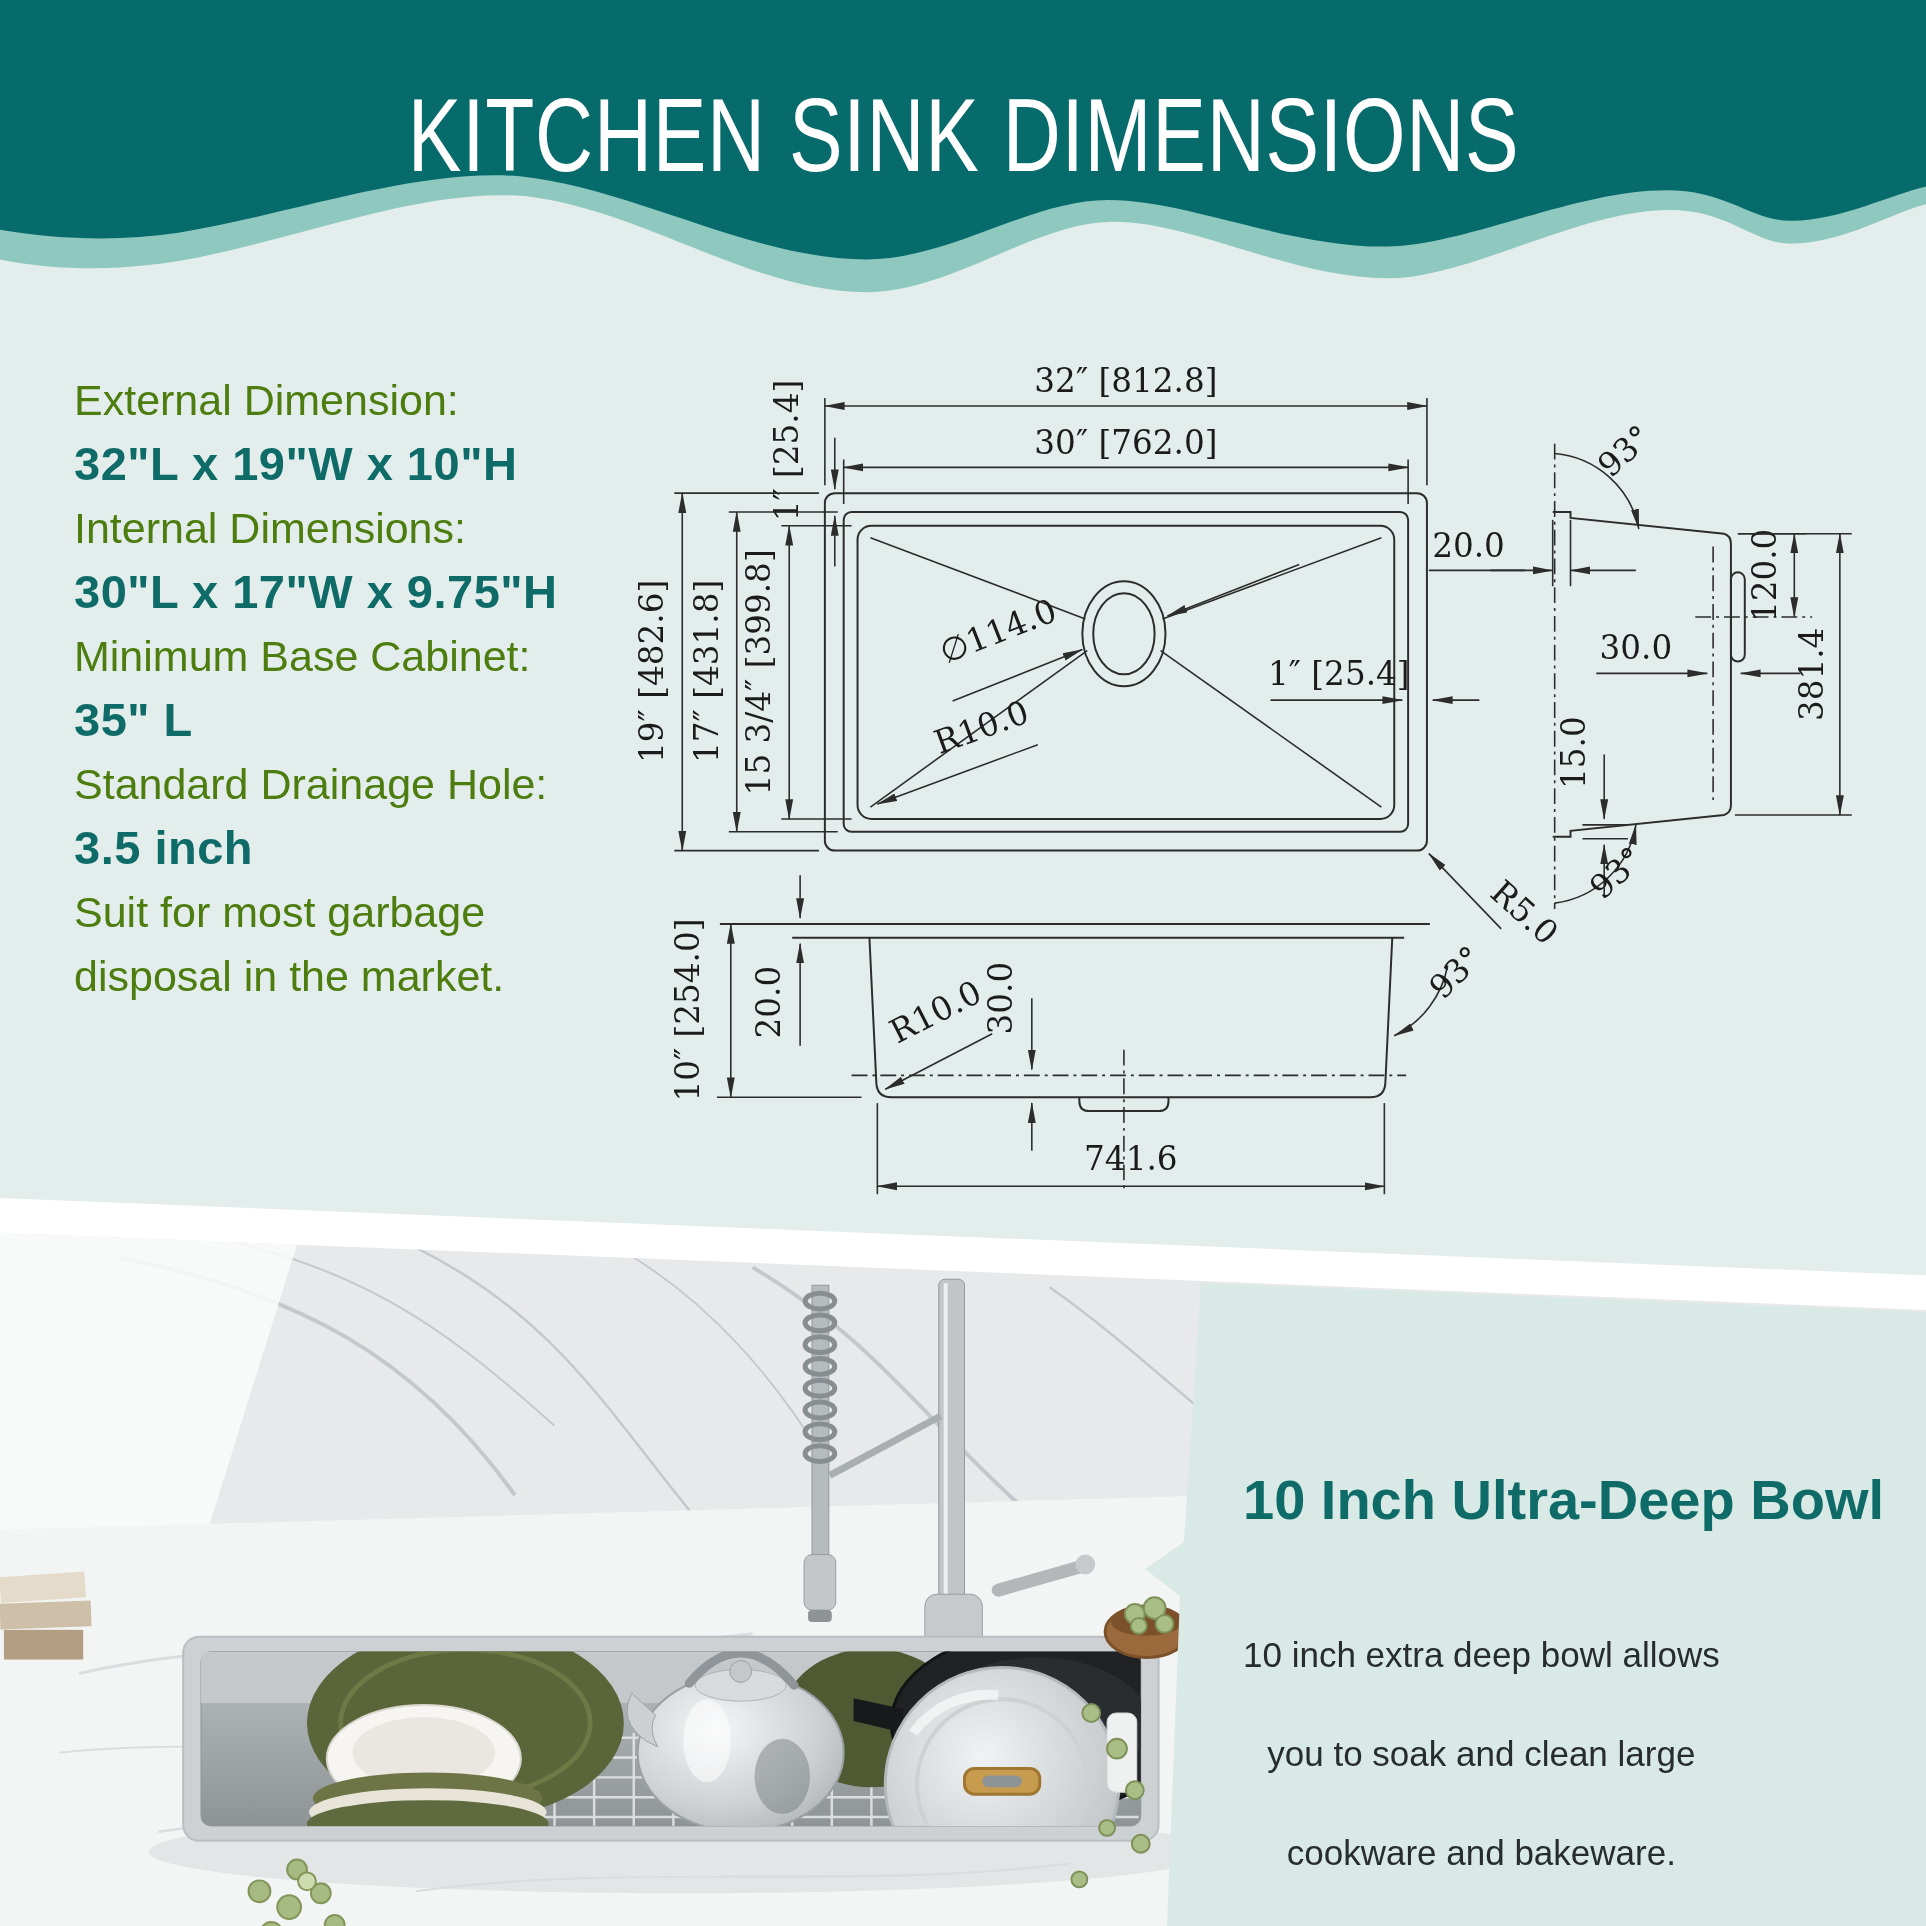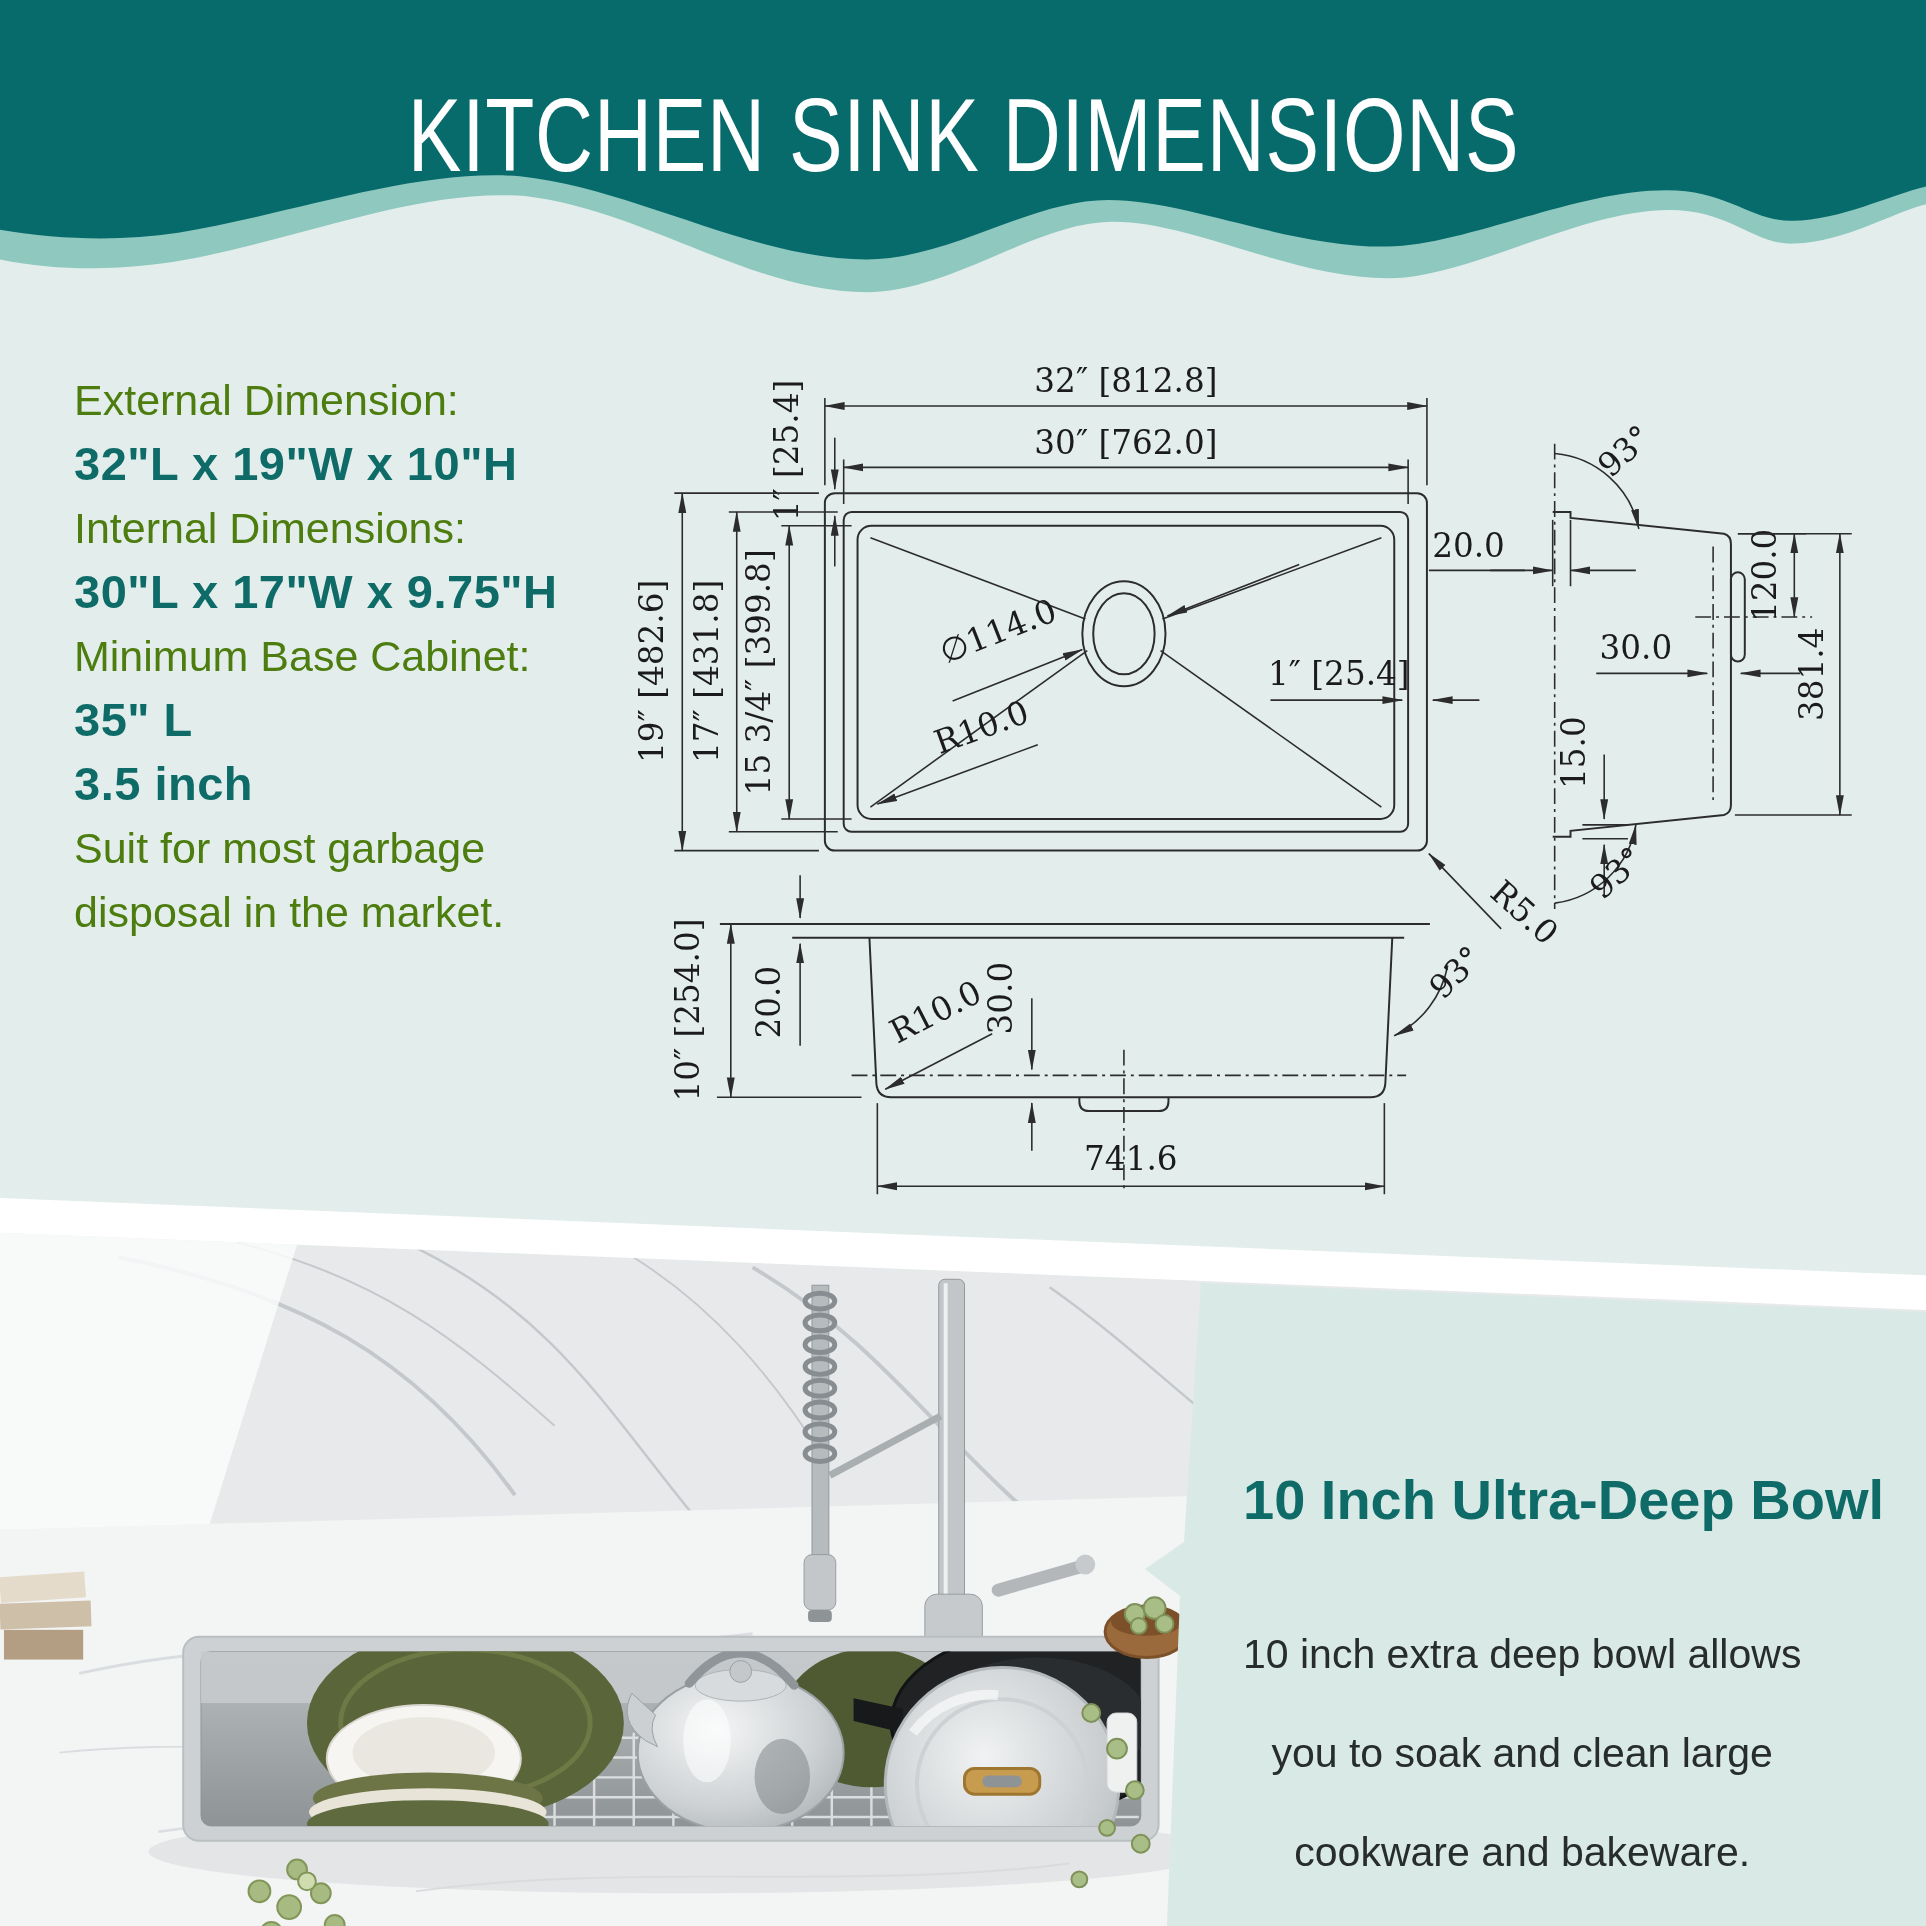--- a/index.html
+++ b/index.html
@@ -21,21 +21,21 @@
   .cad .thin{stroke:#2c2c2c;stroke-width:1.6;fill:none;}
   .cad .cl{stroke:#2c2c2c;stroke-width:1.6;fill:none;stroke-dasharray:16 5 3 5;}
   .cad text{fill:#1b1b1b;font-family:"DejaVu Serif",serif;font-size:33px;}
   
   .photo{position:absolute;left:0;top:1198px;width:1927px;height:729px;z-index:3;}
   
   .panel{position:absolute;left:1129px;top:1257px;width:798px;height:669px;z-index:5;
          background:#d9e9e5;
          clip-path:polygon(72px 26px,798px 55px,798px 669px,38px 669px,51px 339px,16px 312px,55px 285px);text-align:center;}
   .panel h2{position:absolute;left:114px;top:210px;margin:0;font-size:56px;font-weight:bold;color:#0e6b68;white-space:nowrap;}
-  .panel .body{position:absolute;left:114px;top:348px;font-size:41px;color:#272c2c;}
+  .panel .body{position:absolute;left:114px;top:348px;font-size:35px;color:#272c2c;}
   .panel .body div{height:99px;line-height:99px;white-space:nowrap;}
 </style>
 </head>
 <body>
 
 <div class="page">
 
   <svg class="hdr-svg" width="1927" height="307" viewBox="0 0 1946 310">
     <path fill="#8fc8bf" d="M0,0 H1946 V206 C1912,214 1865,244 1812,246 C1772,248 1748,212 1686,212 C1595,212 1485,280 1404,281 C1305,282 1205,223 1122,224 C1045,225 960,295 875,295 C760,295 650,212 530,198 C430,190 320,235 200,260 C140,272 70,276 0,262 Z"></path>
     <path fill="#076b6c" d="M0,0 H1946 V188 C1910,196 1860,222 1810,223 C1770,224 1745,192 1683,192 C1590,192 1480,248 1401,249 C1300,250 1200,202 1119,202 C1040,202 960,262 875,262 C760,262 640,190 525,178 C420,170 300,215 180,235 C120,244 60,242 0,232 Z"></path>
@@ -44,20 +44,21 @@
     <span>KITCHEN SINK DIMENSIONS</span>
   </div>
 
   <div class="specs">
     <div class="spec-line spec-label">External Dimension:</div>
     <div class="spec-line spec-value">32"L x 19"W x 10"H</div>
     <div class="spec-line spec-label">Internal Dimensions:</div>
     <div class="spec-line spec-value">30"L x 17"W x 9.75"H</div>
     <div class="spec-line spec-label">Minimum Base Cabinet:</div>
     <div class="spec-line spec-value">35" L</div>
+    <div class="spec-line spec-label">Standard Drainage Hole:</div>
     <div class="spec-line spec-value">3.5 inch</div>
     <div class="spec-line spec-label">Suit for most garbage</div>
     <div class="spec-line spec-label">disposal in the market.</div>
   </div>
 
   <svg class="cad" width="1927" height="1927" viewBox="0 0 1946 1946">
     <defs>
       <marker id="arr" viewBox="0 0 20 10" refX="19" refY="5" markerWidth="21" markerHeight="11" orient="auto-start-reverse" markerUnits="userSpaceOnUse">
         <path d="M20 5 L0 1.2 L0 8.8 Z" fill="#2c2c2c"></path>
       </marker>

